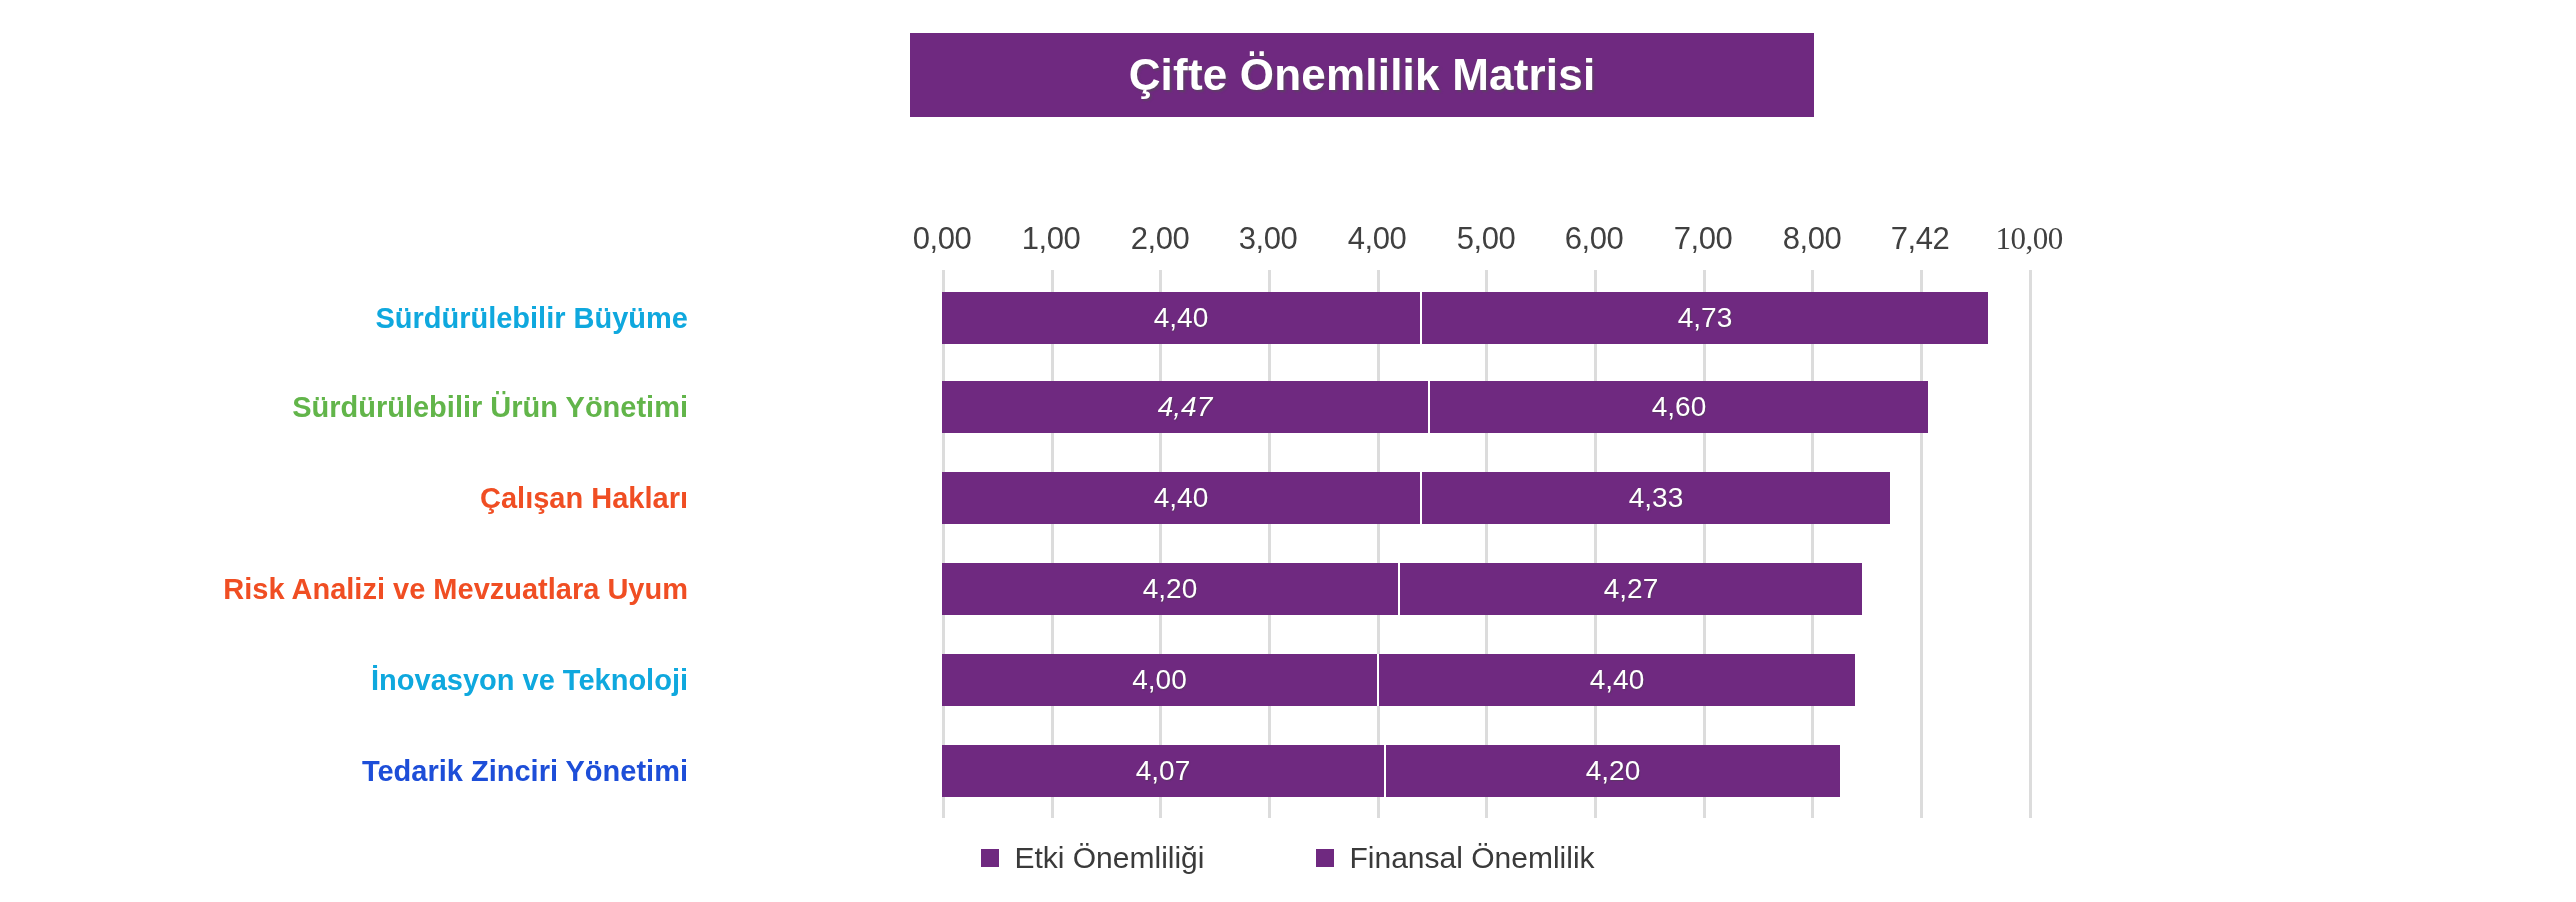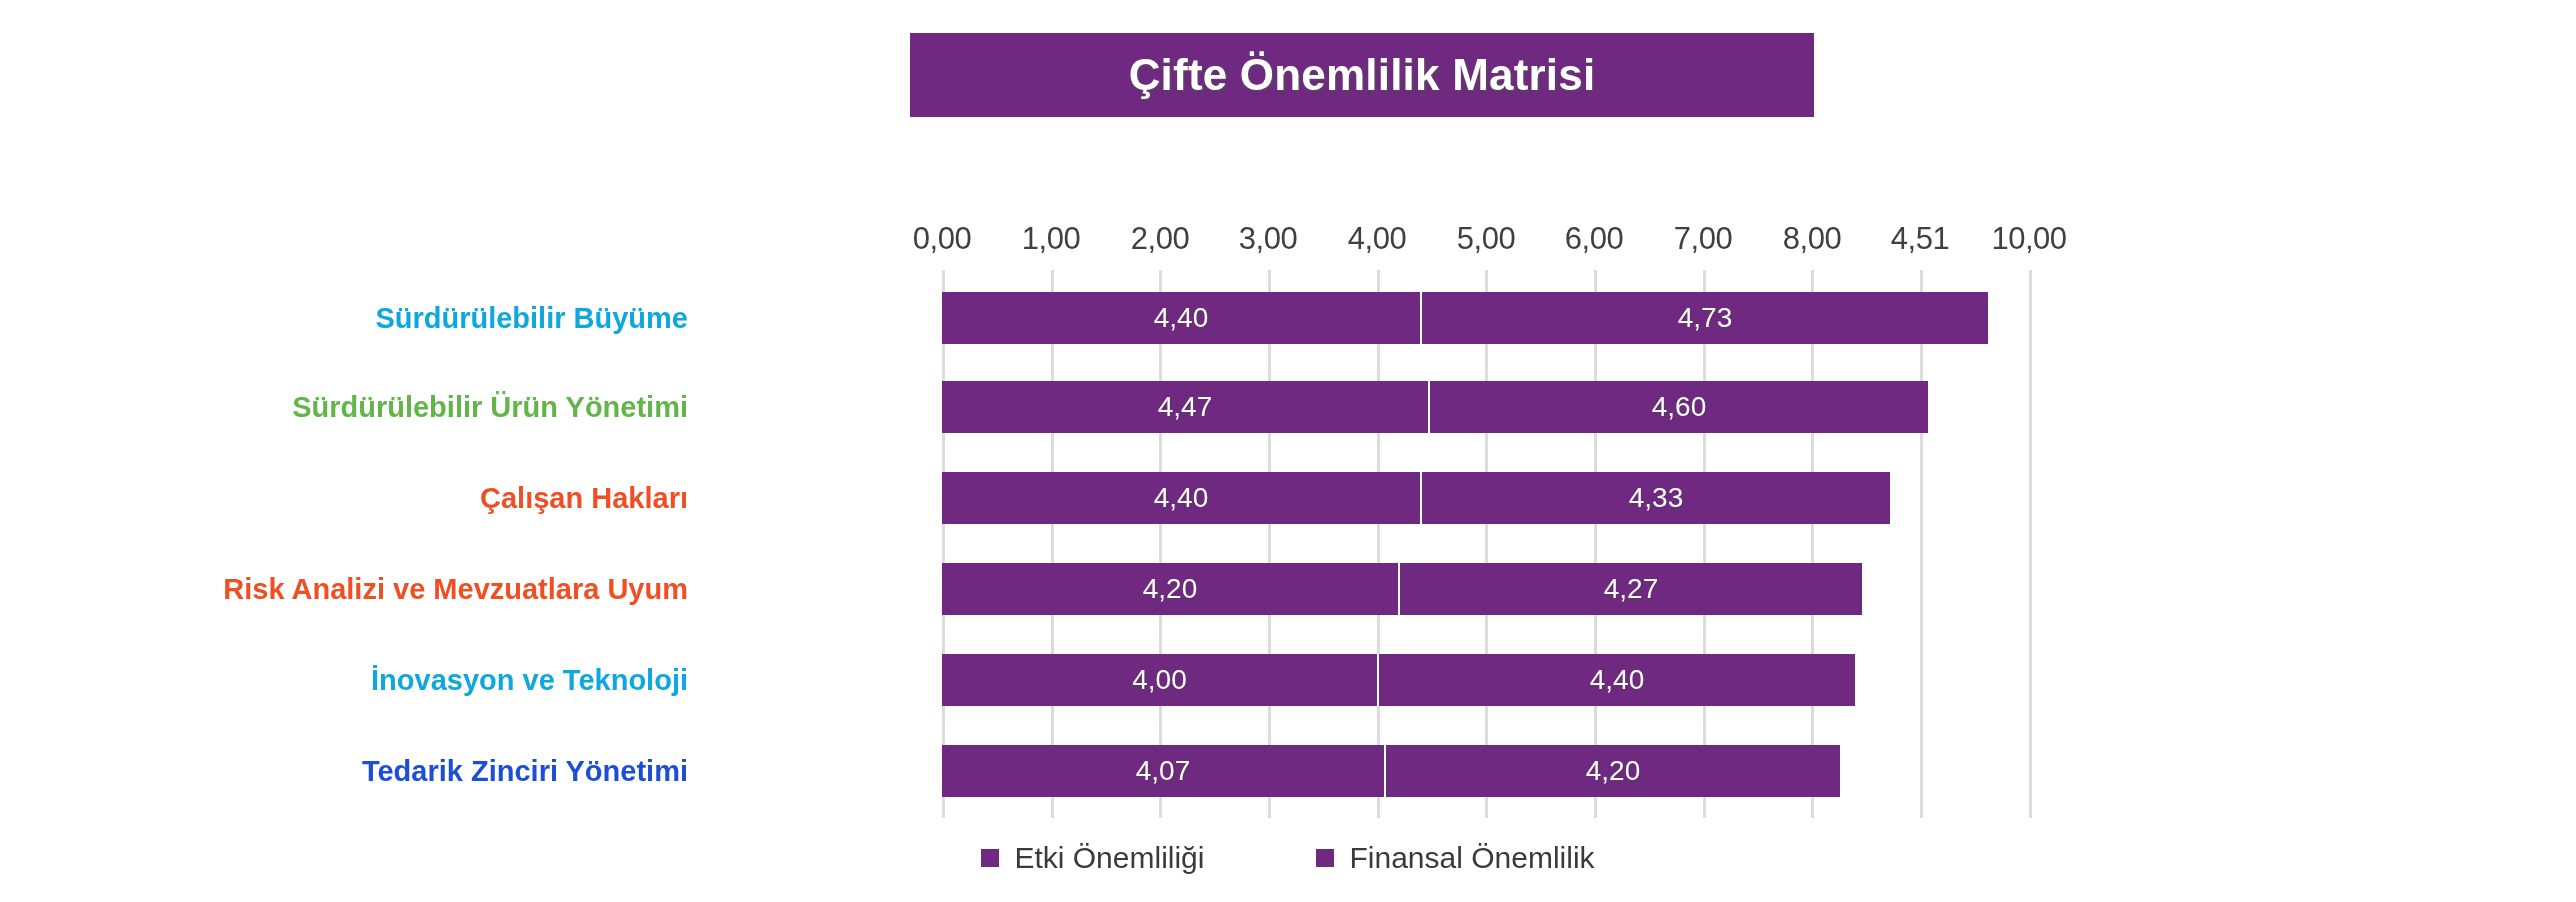--- a/index.html
+++ b/index.html
@@ -165,22 +165,22 @@
   <div id="x-axis-labels">
       <span class="x-tick-label" style="left: 942px;">0,00</span>
       <span class="x-tick-label" style="left: 1051px;">1,00</span>
       <span class="x-tick-label" style="left: 1160px;">2,00</span>
       <span class="x-tick-label" style="left: 1268px;">3,00</span>
       <span class="x-tick-label" style="left: 1377px;">4,00</span>
       <span class="x-tick-label" style="left: 1486px;">5,00</span>
       <span class="x-tick-label" style="left: 1594px;">6,00</span>
       <span class="x-tick-label" style="left: 1703px;">7,00</span>
       <span class="x-tick-label" style="left: 1812px;">8,00</span>
-      <span class="x-tick-label" style="left: 1920px;">4,51</span>
-      <span class="x-tick-label" style="left: 2029px;">10,00</span>
+      <span class="x-tick-label" style="left: 1920px;">7,42</span>
+      <span class="x-tick-label" style="left: 2029px; font-family: Liberation Serif, serif;">10,00</span>
     </div>
 
   <div id="plot-area">
       <div class="gridline" style="left: 0px;"></div>
       <div class="gridline" style="left: 109px;"></div>
       <div class="gridline" style="left: 217px;"></div>
       <div class="gridline" style="left: 326px;"></div>
       <div class="gridline" style="left: 435px;"></div>
       <div class="gridline" style="left: 543px;"></div>
       <div class="gridline" style="left: 652px;"></div>
@@ -198,21 +198,21 @@
             <span class="seg-value">4,40</span>
           </div>
           <div class="seg second" style="width: 568px; background: rgb(111, 41, 128);">
             <span class="seg-value">4,73</span>
           </div>
         </div>
       </div>
       <div class="row" style="top: 381px;">
         <div class="cat-label" style="color: rgb(98, 181, 74);">Sürdürülebilir Ürün Yönetimi</div>
         <div class="bar-wrap">
-          <div class="seg" style="width: 486px; background: rgb(111, 41, 128);">
+          <div class="seg" style="width: 486px; background: rgb(111, 41, 128); font-style: italic;">
             <span class="seg-value">4,47</span>
           </div>
           <div class="seg second" style="width: 500px; background: rgb(111, 41, 128);">
             <span class="seg-value">4,60</span>
           </div>
         </div>
       </div>
       <div class="row" style="top: 472px;">
         <div class="cat-label" style="color: rgb(240, 78, 35);">Çalışan Hakları</div>
         <div class="bar-wrap">

